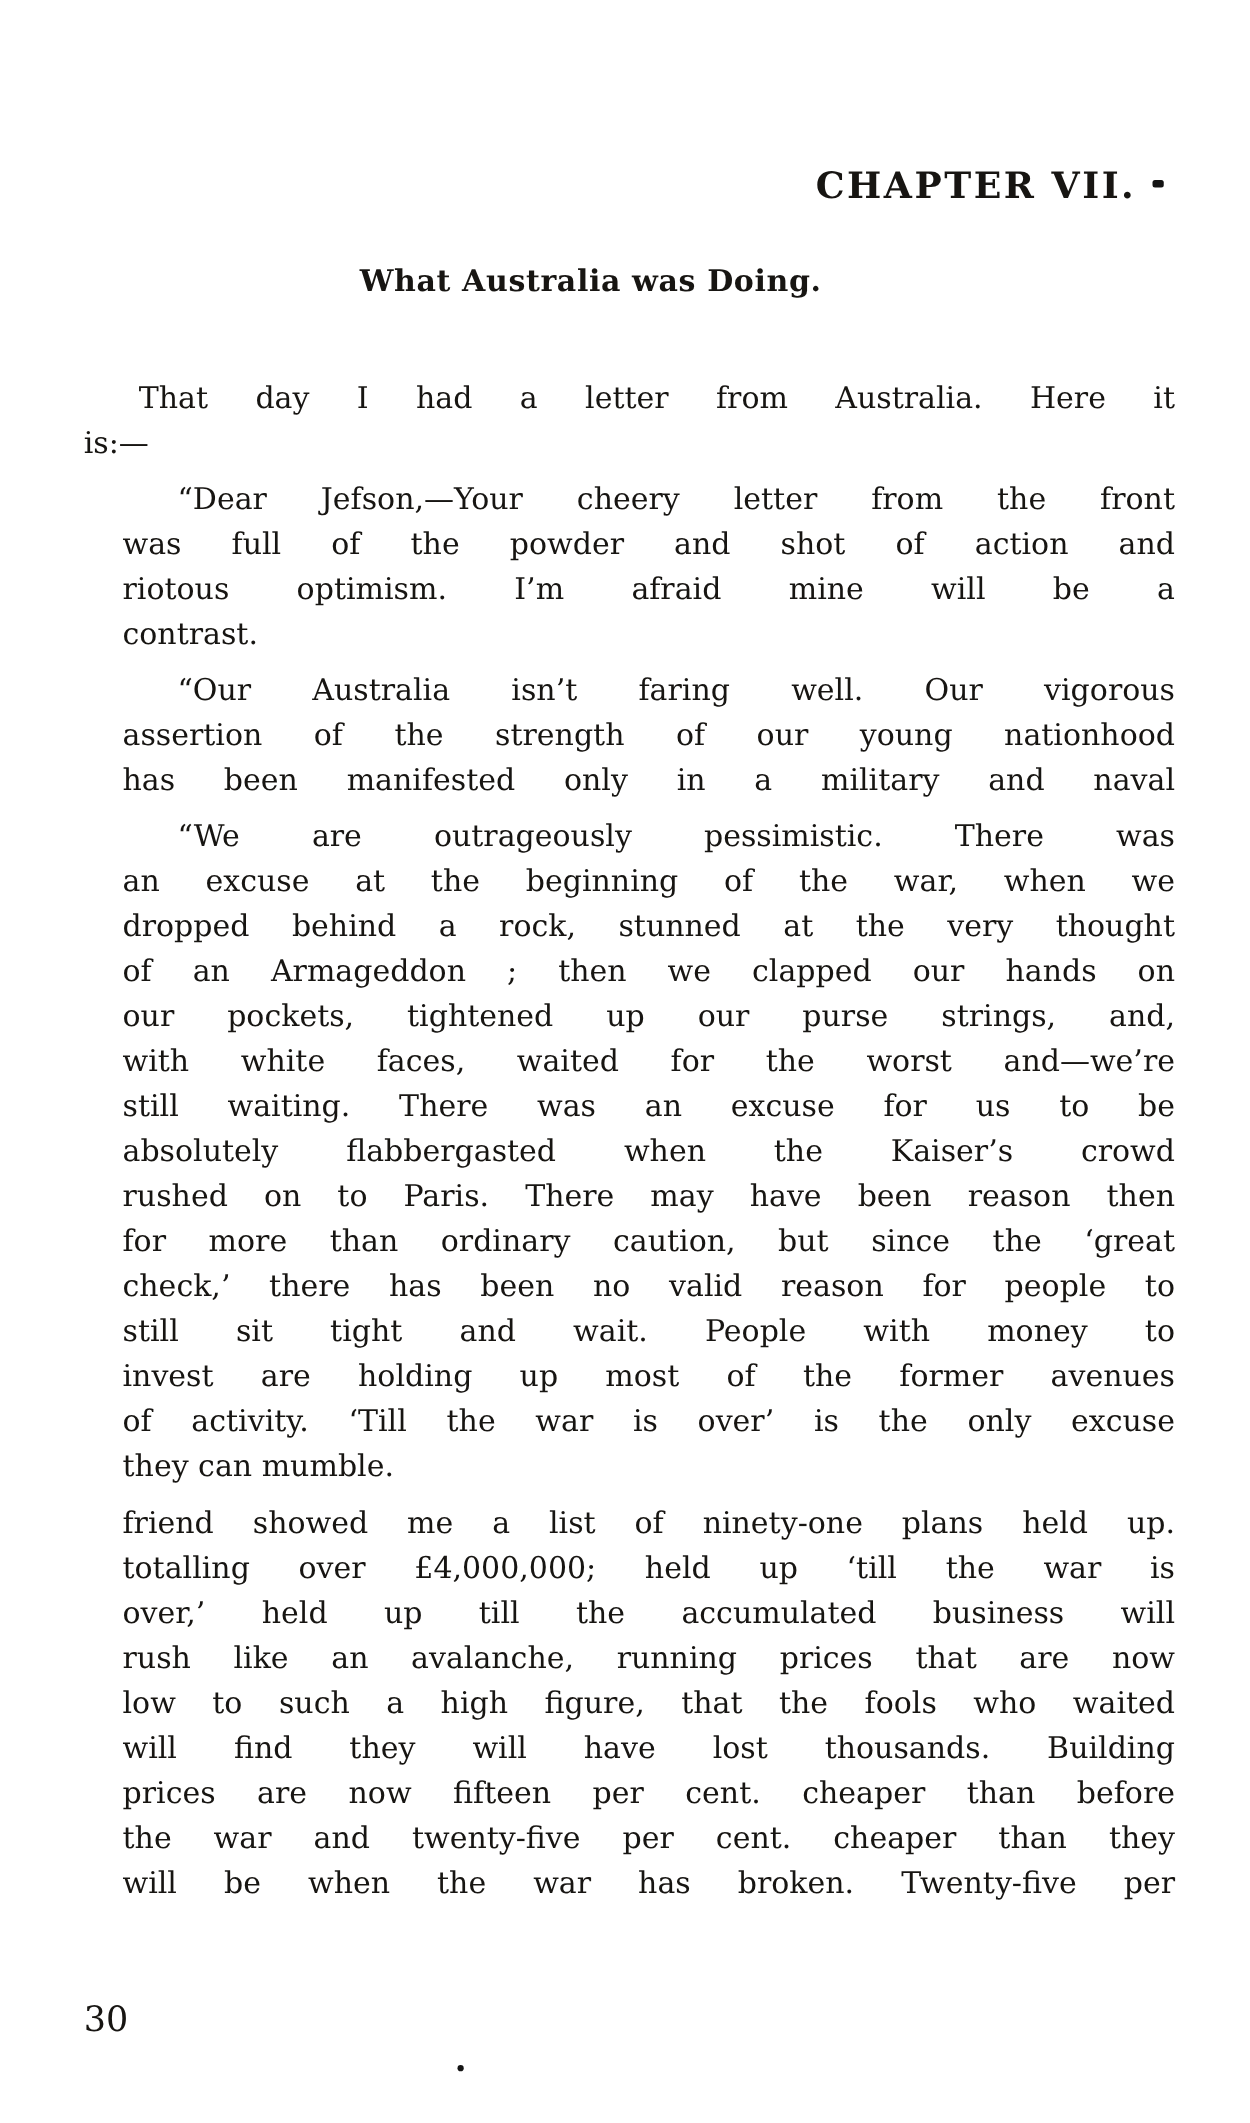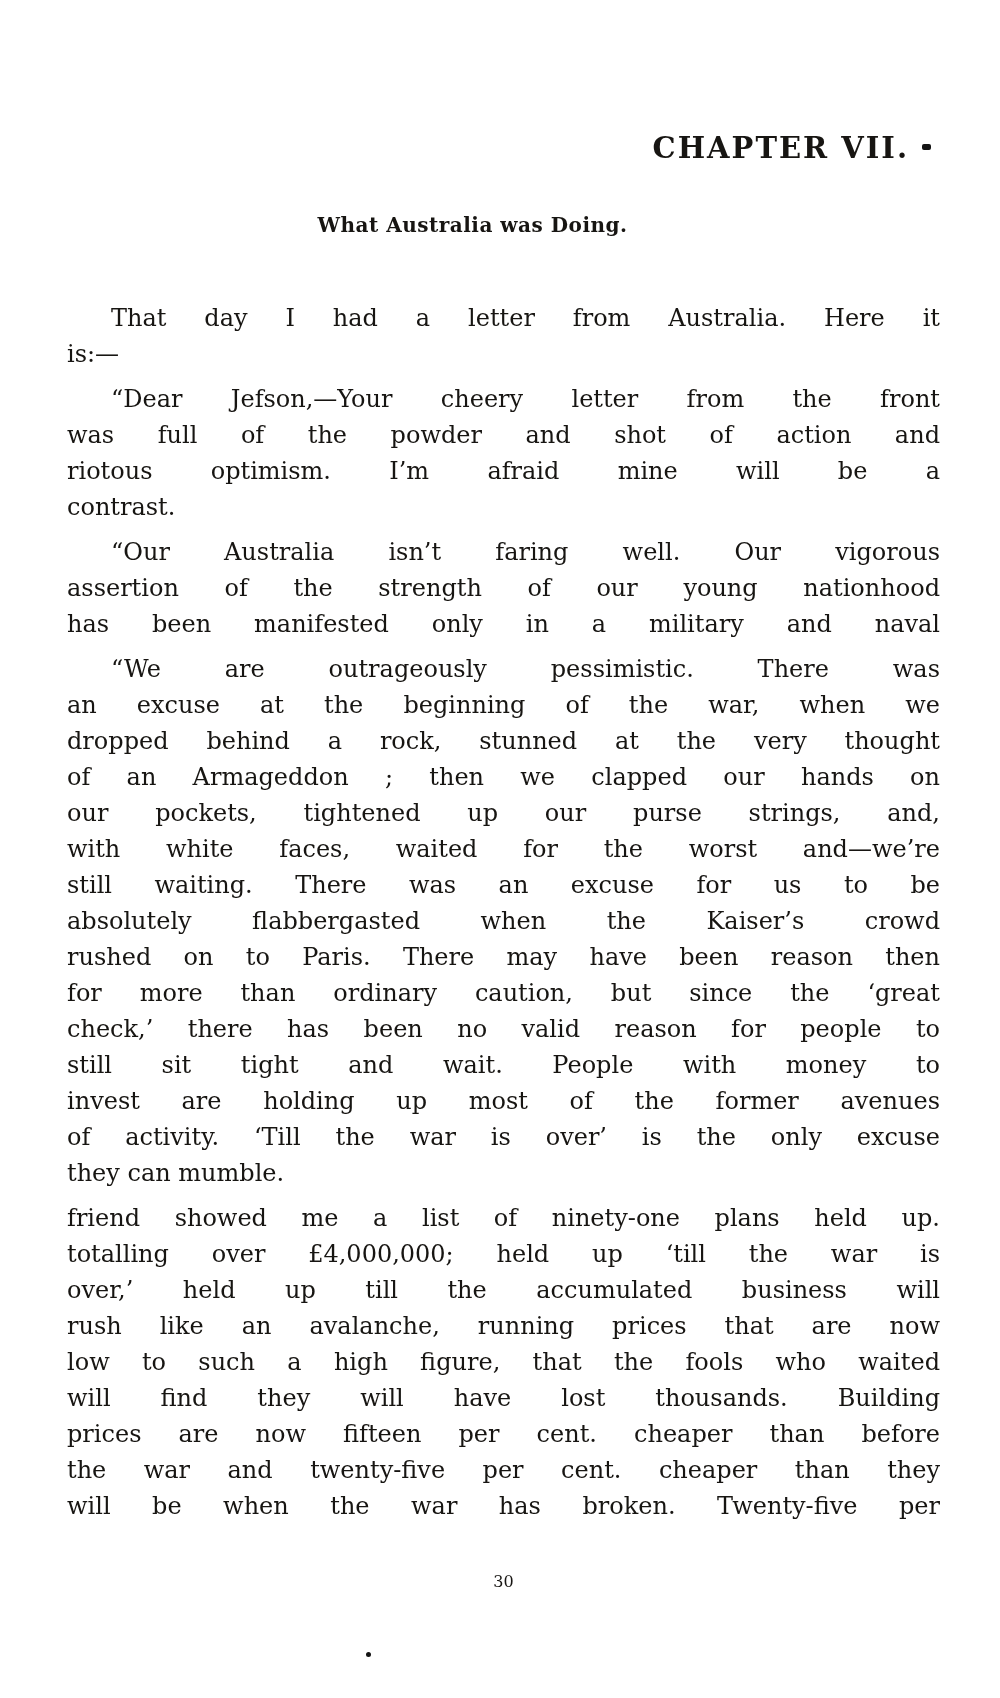--- a/index.html
+++ b/index.html
@@ -29,48 +29,47 @@
     line-height: 36px;
     font-weight: bold;
     letter-spacing: 2px;
   }
   .section-title {
     position: absolute;
     top: 207px;
     left: -31px;
     width: 100%;
     text-align: center;
-    font-size: 20px;
+    font-size: 24px;
     line-height: 36px;
     font-weight: bold;
     letter-spacing: 0.5px;
   }
   .body-text {
     position: absolute;
     top: 300px;
     left: 0;
     width: 873px;
     font-size: 24px;
     line-height: 36px;
   }
-  .para + .para { margin-top: 9px; }
+  .para + .para { margin-top: 9px; margin-left: 31px; }
   .tline {
     text-align: justify;
     text-align-last: justify;
     white-space: normal;
   }
   .tline.first { text-indent: 44px; }
   .tline.short { text-align-last: left; }
   .page-number {
     position: absolute;
-    top: 1564px;
+    top: 1598px;
     left: 0;
     width: 100%;
-    text-align: center;
-    font-size: 16px;
+    font-size: 28px;
     line-height: 36px;
   }
   .speck {
     position: absolute;
     background: #141414;
     border-radius: 2px;
   }
   .speck-top-right { top: 144px; left: 922px; width: 9px; height: 6px; }
   .speck-bottom { top: 1652px; left: 366px; width: 5px; height: 5px; border-radius: 50%; }
 </style>

